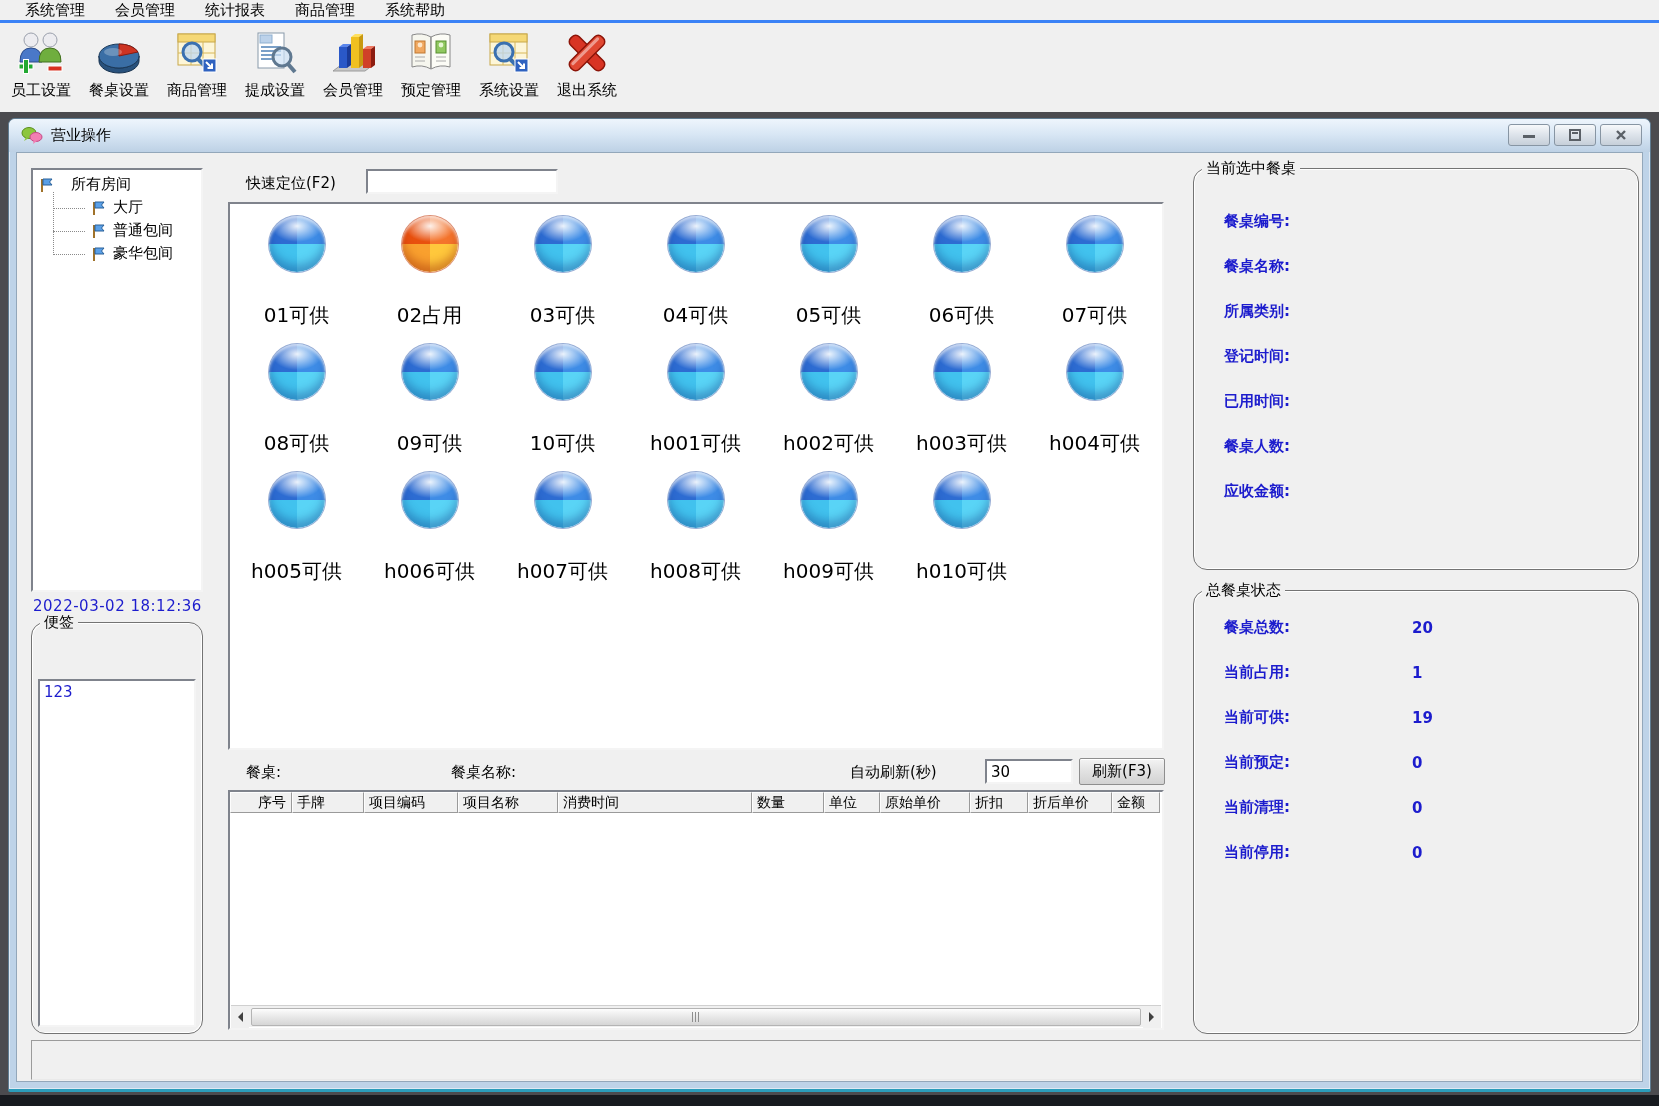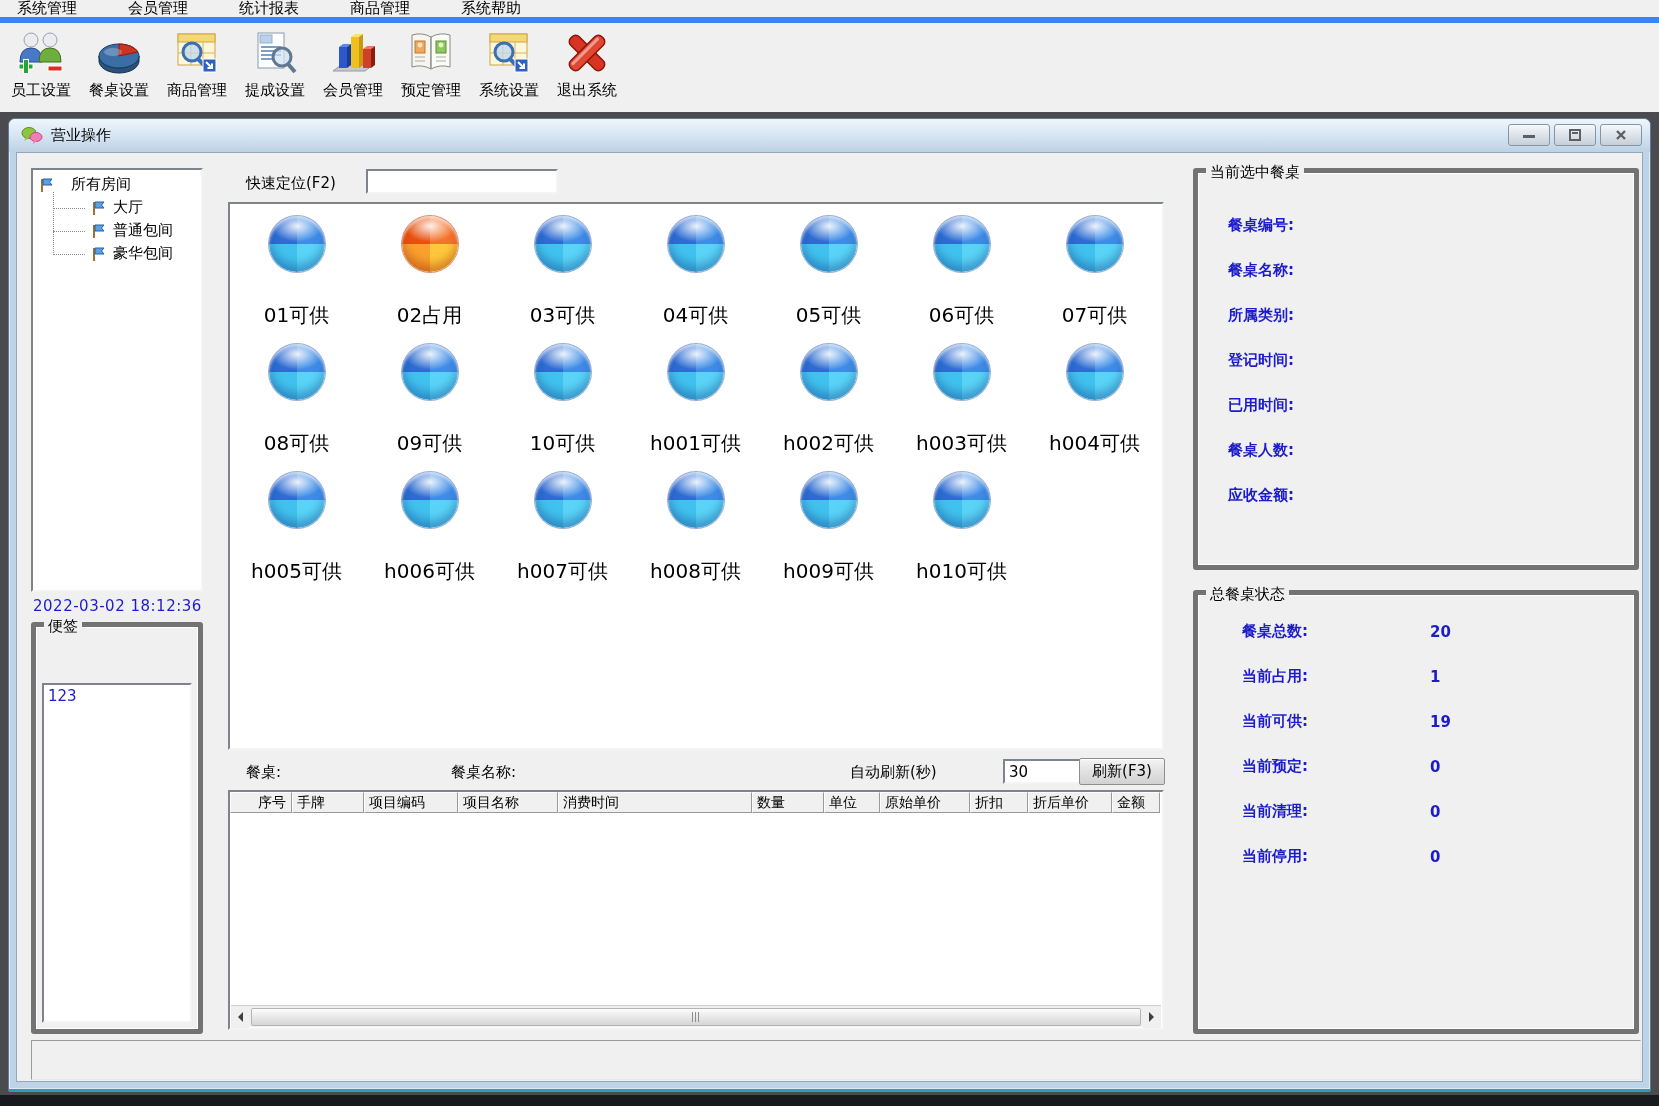--- a/index.html
+++ b/index.html
@@ -5,21 +5,21 @@
   * { box-sizing: border-box; margin: 0; padding: 0; }
   html,body { width:1659px; height:1106px; overflow:hidden; }
   body {
     position:relative;
     font-family:"DejaVu Sans","Liberation Sans",sans-serif;
     background:#f0f0f0;
     font-size:15px;
     color:#000;
   }
   
-  .menubar{position:absolute;left:0;top:0;right:0;height:23px;background:#f0f0f0;display:flex;align-items:center;padding-left:6px;border-bottom:6px solid #3b82f6;gap:21px;}
+  .menubar{position:absolute;left:0;top:0;right:0;height:23px;background:#f0f0f0;display:flex;align-items:center;padding-left:14px;border-bottom:3px solid #3b82f6;}
   .menu-item{padding:2px 11px;margin-right:8px;cursor:default;}
   
   .toolbar{position:absolute;left:0;top:24px;right:0;height:88px;background:#f0f0f0;display:flex;padding-left:2px;}
   .tb-btn{width:78px;display:flex;flex-direction:column;align-items:center;padding-top:5px;cursor:default;}
   .tb-icon{width:48px;height:48px;display:block;}
   .tb-label{font-size:15px;margin-top:4px;white-space:nowrap;}
   
   .backdrop{position:absolute;left:0;top:112px;right:0;bottom:0;background:#4b4b4f;}
   .bottom-dark{position:absolute;left:0;right:0;bottom:0;height:11px;background:#171a1f;}
   
@@ -33,21 +33,21 @@
   .sunken{background:#fff;border:2px solid;border-color:#7f838c #f4f4f4 #f4f4f4 #7f838c;}
   
   .tree-box{position:absolute;left:14px;top:15px;width:172px;height:424px;overflow:hidden;}
   .tree-root{display:flex;align-items:center;gap:16px;padding:5px 2px 2px 4px;cursor:default;}
   .tree-children{position:relative;margin-left:14px;}
   .tree-children::before{content:"";position:absolute;left:6px;top:-4px;bottom:12px;border-left:1px dotted #8a8a8a;}
   .tree-child{position:relative;display:flex;align-items:center;gap:6px;padding:2px 0 2px 42px;cursor:default;}
   .tree-child::before{content:"";position:absolute;left:6px;top:50%;width:32px;border-top:1px dotted #8a8a8a;}
   .timestamp{position:absolute;left:16px;top:444px;color:#1c1ccd;font-size:15px;letter-spacing:.5px;}
   
-  .groupbox{position:absolute;border:5px solid #737373;border-radius:3px;box-shadow:inset 1px 1px 0 #fff, inset -1px -1px 0 #fff;}
+  .groupbox{position:absolute;border:1px solid #737373;border-radius:14px;box-shadow:inset 1px 1px 0 #fff, inset -1px -1px 0 #fff;}
   .gb-legend{position:absolute;top:-10px;left:8px;background:#f0f0f0;padding:0 4px;font-size:15px;white-space:nowrap;}
   .note-box{left:14px;top:469px;width:172px;height:412px;}
   .note-area{position:absolute;left:6px;top:16px;right:6px;bottom:6px;padding:2px 4px;color:#1c1ccd;font-size:15px;overflow:hidden;margin-top:40px;}
   
   .quick-label{position:absolute;left:229px;top:21px;}
   .quick-input{position:absolute;left:349px;top:16px;width:192px;height:25px;border:2px solid;border-color:#7f838c #f4f4f4 #f4f4f4 #7f838c;background:#fff;font:15px "DejaVu Sans","Liberation Sans",sans-serif;padding:0 4px;}
   
   .tables-panel{position:absolute;left:211px;top:49px;width:936px;height:548px;overflow:hidden;}
   .tables-grid{display:grid;grid-template-columns:repeat(7,133px);padding:12px 0 0 0;}
   .table-cell{height:128px;display:flex;flex-direction:column;align-items:center;cursor:default;}
@@ -60,42 +60,42 @@
   }
   .sphere.occupied{
     background:
       radial-gradient(ellipse 60% 38% at 50% 18%, rgba(255,255,255,.9), rgba(255,255,255,0) 75%),
       conic-gradient(#f4742c 0 90deg,#ffc83c 90deg 180deg,#f9a02e 180deg 270deg,#e8500e 270deg 360deg);
     box-shadow:inset 0 -7px 10px rgba(150,30,0,.4), inset 0 2px 3px rgba(255,255,255,.7), 0 0 0 1px rgba(190,50,0,.55);
   }
   .table-label{margin-top:30px;font-size:20px;white-space:nowrap;}
   
   .info-row-label{position:absolute;top:610px;font-size:15px;}
-  .refresh-input{position:absolute;left:968px;top:606px;width:88px;height:25px;border:2px solid;border-color:#7f838c #f4f4f4 #f4f4f4 #7f838c;background:#fff;font:15px "DejaVu Sans","Liberation Sans",sans-serif;padding:0 4px;margin-left:18px;}
+  .refresh-input{position:absolute;left:968px;top:606px;width:88px;height:25px;border:2px solid;border-color:#7f838c #f4f4f4 #f4f4f4 #7f838c;background:#fff;font:15px "DejaVu Sans","Liberation Sans",sans-serif;padding:0 4px;}
   .refresh-btn{position:absolute;left:1062px;top:605px;width:86px;height:27px;background:linear-gradient(#f4f4f4,#e2e2e2 48%,#d2d2d2);border:1px solid #8e8e8e;border-radius:2px;font:15px "DejaVu Sans","Liberation Sans",sans-serif;box-shadow:inset 0 1px 0 #fff;}
   
   .detail-table{position:absolute;left:211px;top:637px;width:936px;height:240px;overflow:hidden;}
   .dt-header{display:flex;}
   .dt-col{height:21px;background:#f0f0f0;border:1px solid;border-color:#fdfdfd #9a9a9a #9a9a9a #fdfdfd;font-size:14px;padding:1px 4px;white-space:nowrap;overflow:hidden;flex-shrink:0;}
   .hscroll{position:absolute;left:1px;right:1px;bottom:1px;height:22px;background:#f0f0f0;display:flex;align-items:center;border-top:1px solid #d0d0d0;}
   .hs-btn{width:18px;height:22px;display:flex;align-items:center;justify-content:center;background:#f0f0f0;}
   .arr-left{width:0;height:0;border:5px solid transparent;border-right-color:#404040;margin-left:-4px;}
   .arr-right{width:0;height:0;border:5px solid transparent;border-left-color:#404040;margin-right:-4px;}
   .hs-thumb{flex:1;height:18px;margin:0 2px;background:linear-gradient(#fdfdfd,#e8e8e8 50%,#d6d6d6);border:1px solid #b4b4b4;border-radius:2px;position:relative;}
   .hs-grip{position:absolute;left:50%;top:3px;width:8px;height:10px;transform:translateX(-50%);background:repeating-linear-gradient(90deg,#8f8f8f 0 1px,transparent 1px 3px);}
   
   .status-strip{position:absolute;left:14px;top:887px;width:1610px;height:40px;border:1px solid;border-color:#9b9b9b #e9e9e9 #e9e9e9 #9b9b9b;}
   
   .sel-box{left:1176px;top:15px;width:446px;height:402px;}
   .sel-rows{padding-top:30px;}
   .sel-row{height:45px;display:flex;align-items:center;padding-left:30px;}
   .blue-label{color:#1c1ccd;font-weight:bold;font-size:15px;white-space:nowrap;}
   .stat-box{left:1176px;top:437px;width:446px;height:444px;}
   .stat-rows{padding-top:14px;}
-  .stat-row{height:45px;display:flex;align-items:center;padding-left:44px;}
+  .stat-row{height:45px;display:flex;align-items:center;padding-left:30px;}
   .stat-row .lab{width:188px;}
   .stat-row .val{color:#1c1ccd;font-weight:bold;font-size:15px;}
 </style>
 </head>
 <body>
 
 <div class="menubar">
 
     <div class="menu-item">系统管理</div>
 

